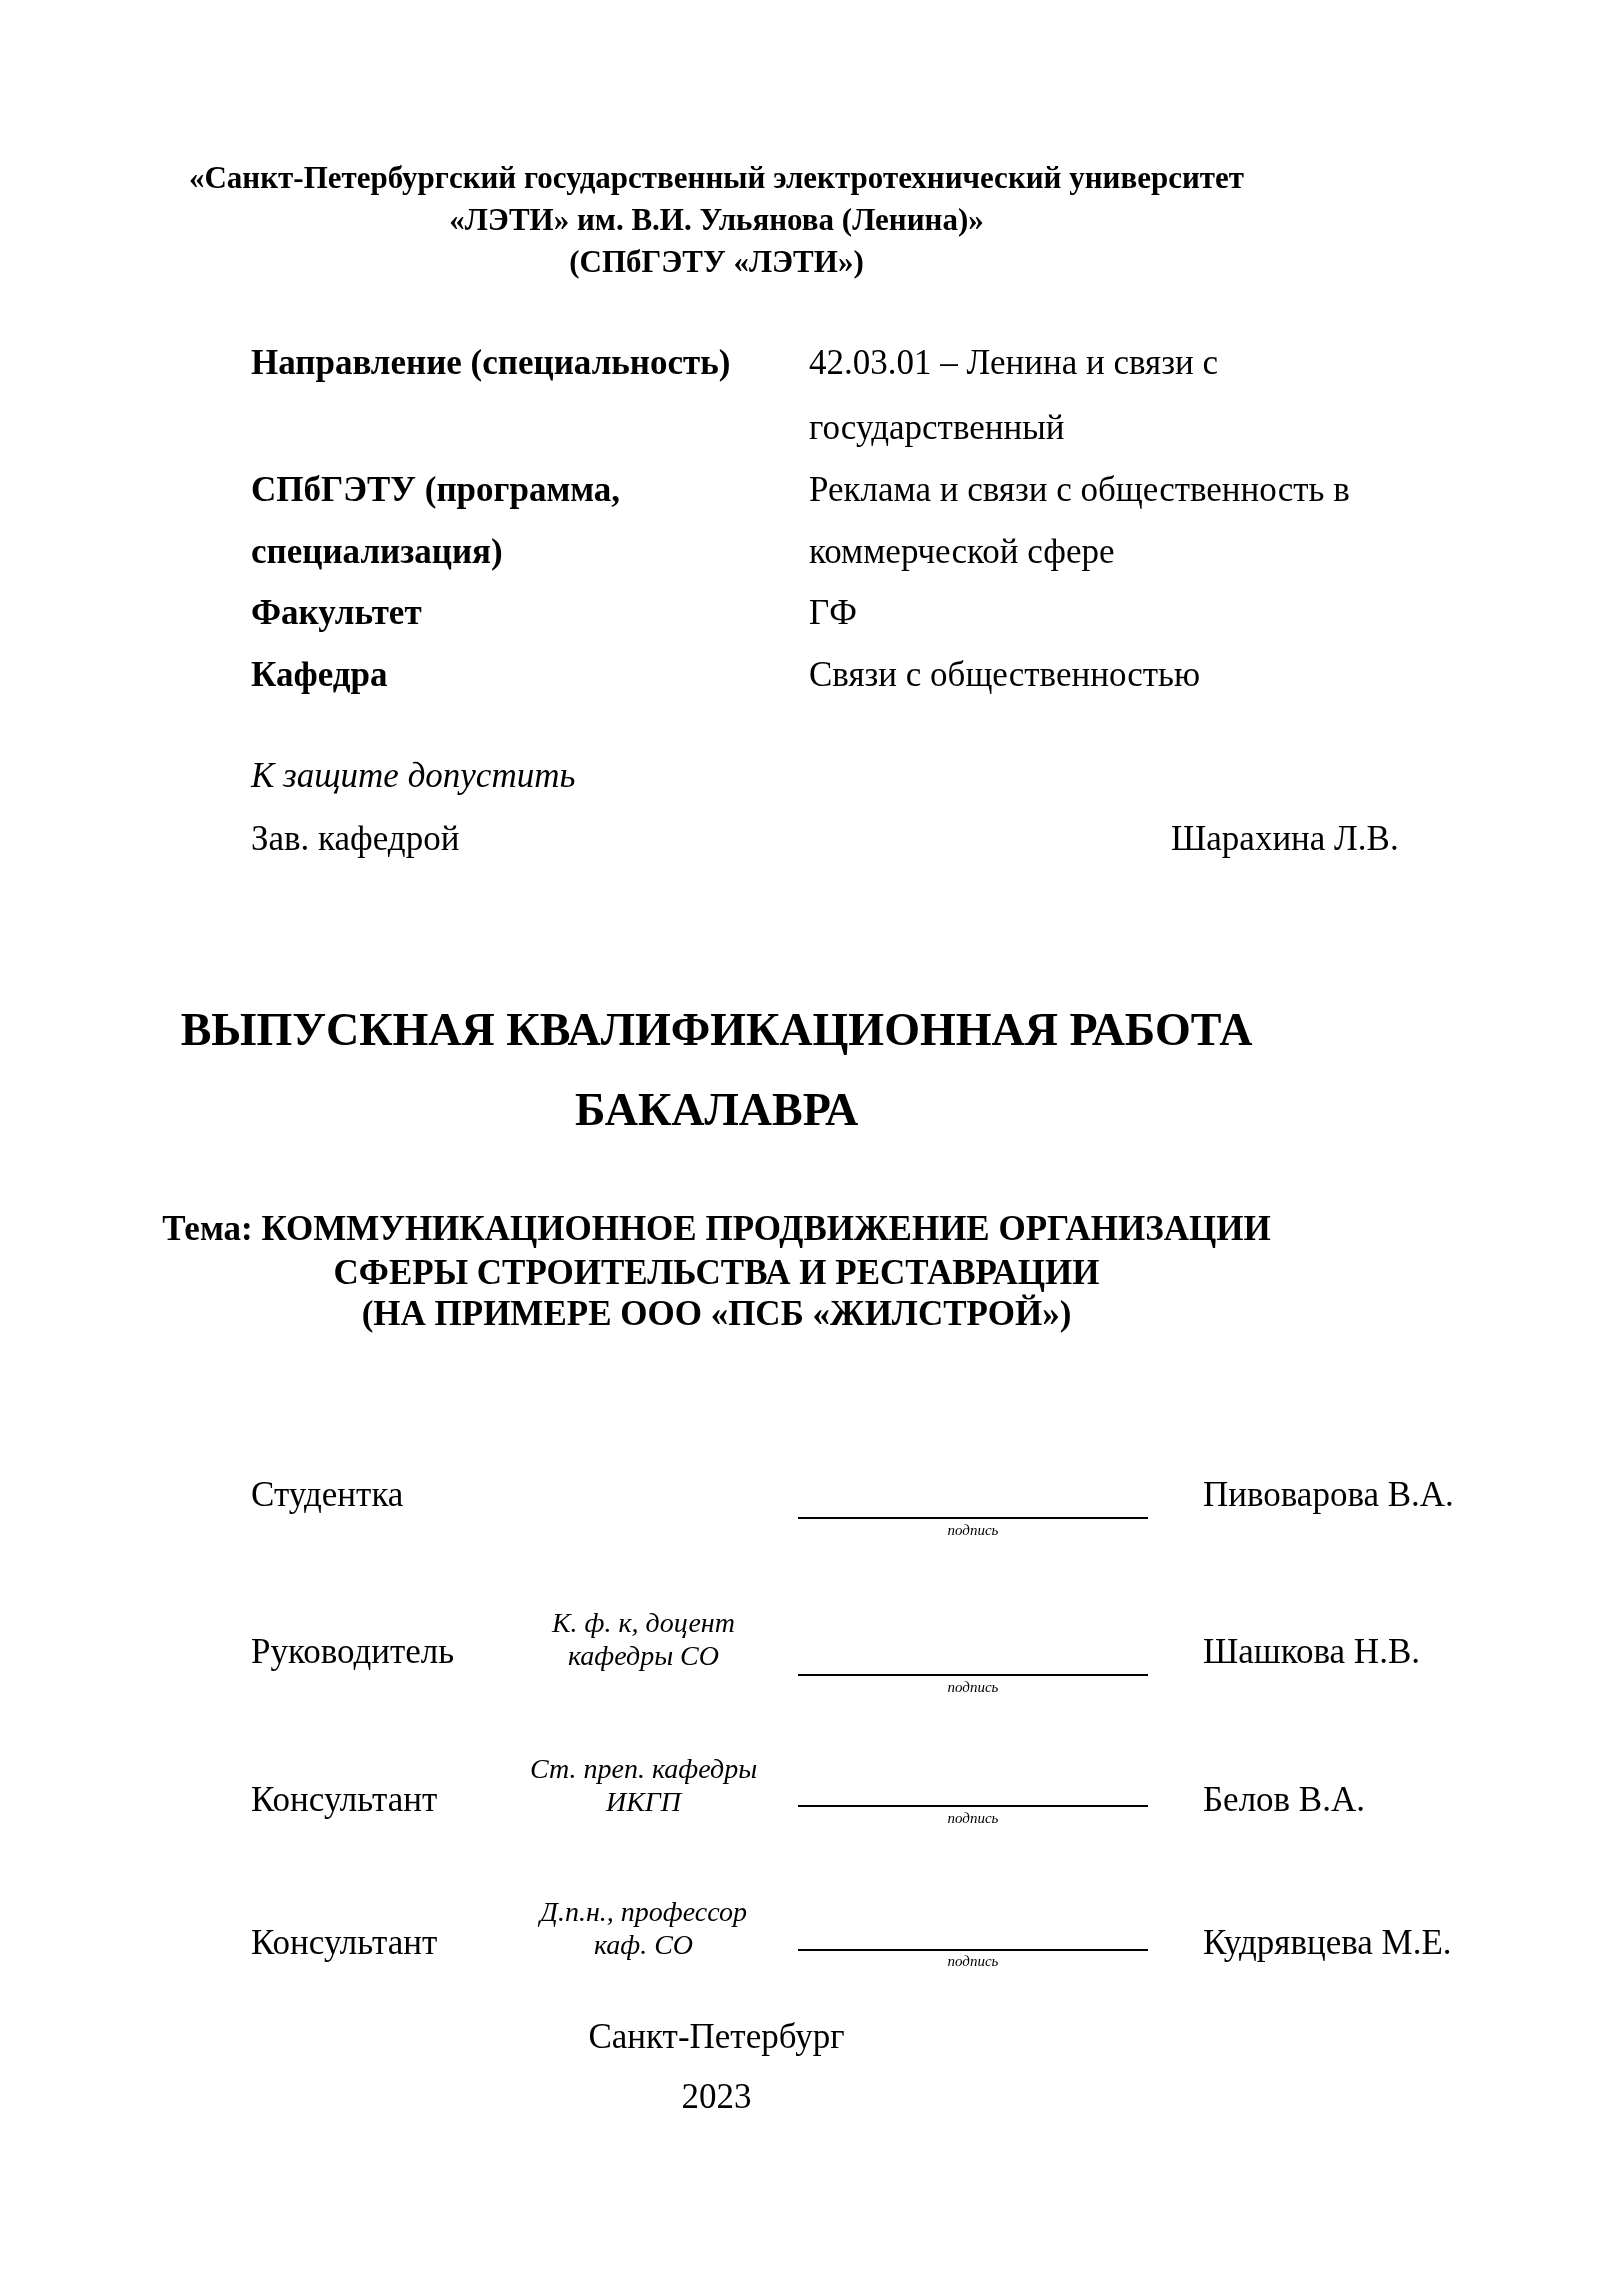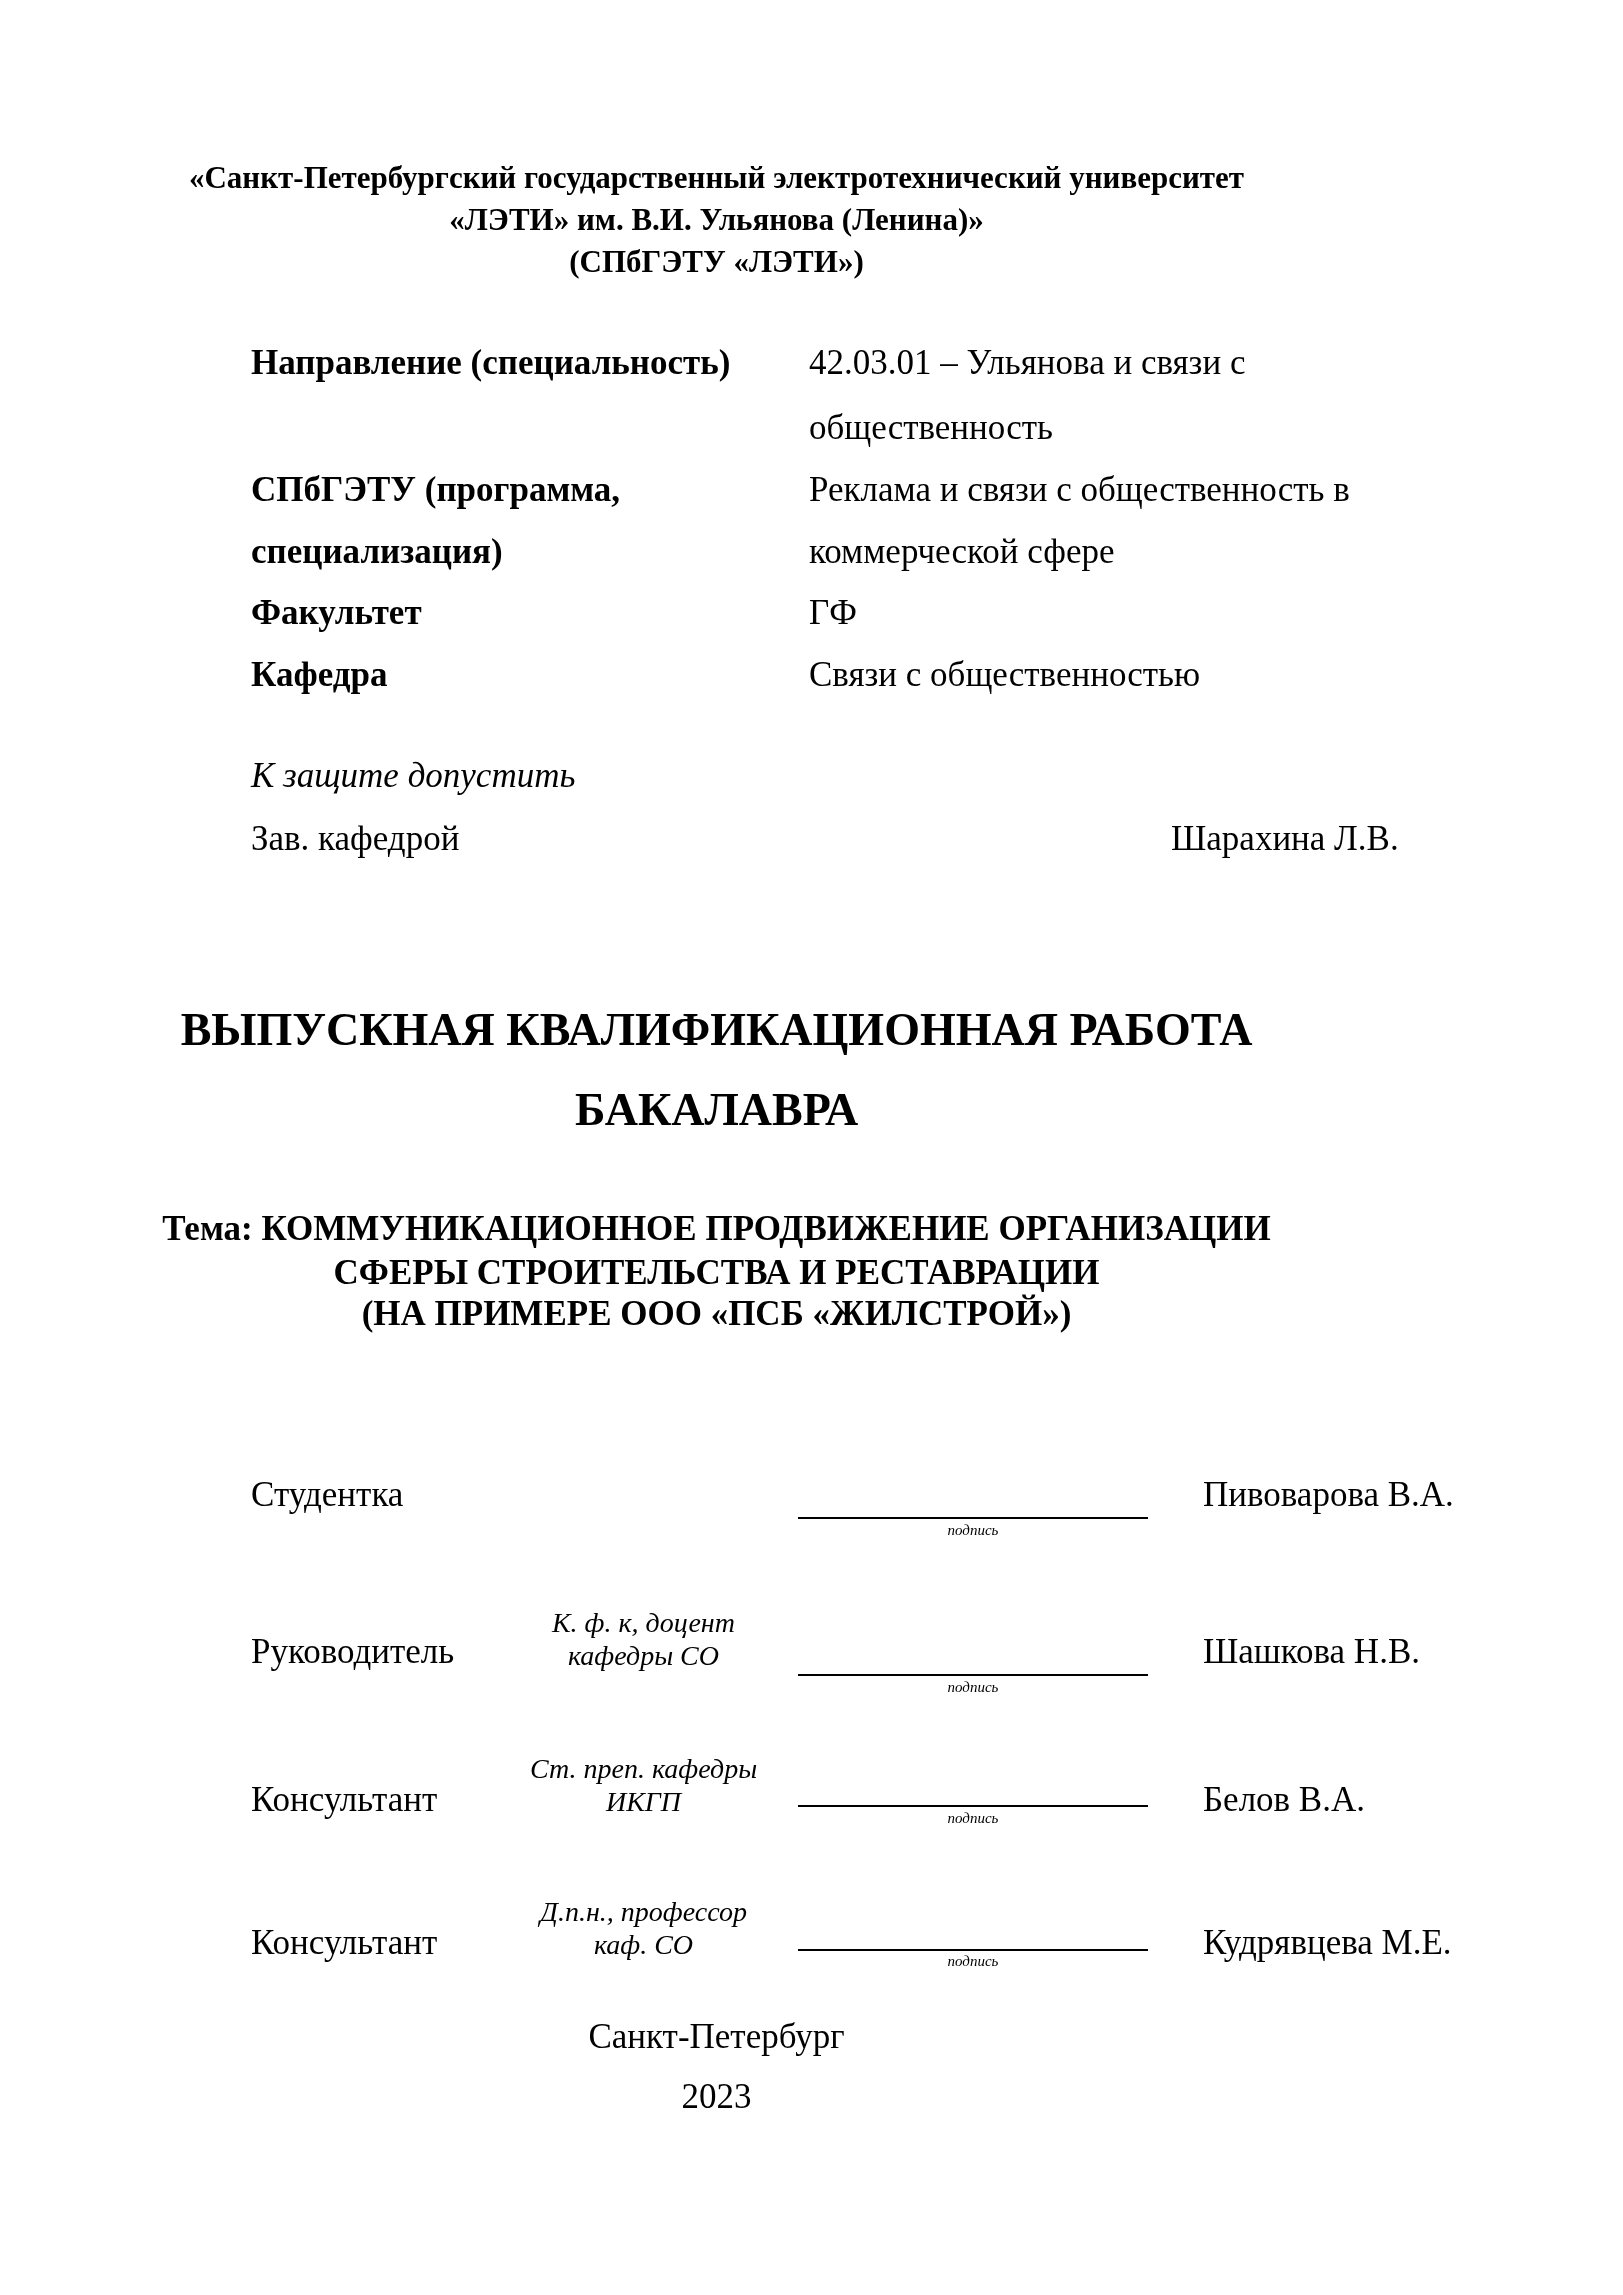--- a/index.html
+++ b/index.html
@@ -22,22 +22,22 @@
 </style>
 </head>
 <body>
 
 <div class="abs center hdr" style="top:162px">«Санкт-Петербургский государственный электротехнический университет</div>
 <div class="abs center hdr" style="top:204px">«ЛЭТИ» им. В.И. Ульянова (Ленина)»</div>
 <div class="abs center hdr" style="top:246px">(СПбГЭТУ «ЛЭТИ»)</div>
 
 <div>
   <div class="abs tbl-l" style="top:345px">Направление (специальность)</div>
-  <div class="abs tbl-r" style="top:345px">42.03.01 – Ульянова и связи с</div>
-  <div class="abs tbl-r" style="top:410px">общественность</div>
+  <div class="abs tbl-r" style="top:345px">42.03.01 – Ленина и связи с</div>
+  <div class="abs tbl-r" style="top:410px">государственный</div>
 
   <div class="abs tbl-l" style="top:472px">СПбГЭТУ (программа,</div>
   <div class="abs tbl-l" style="top:534px">специализация)</div>
   <div class="abs tbl-r" style="top:472px">Реклама и связи с общественность в</div>
   <div class="abs tbl-r" style="top:534px">коммерческой сфере</div>
 
   <div class="abs tbl-l" style="top:595px">Факультет</div>
   <div class="abs tbl-r" style="top:595px">ГФ</div>
 
   <div class="abs tbl-l" style="top:657px">Кафедра</div>

